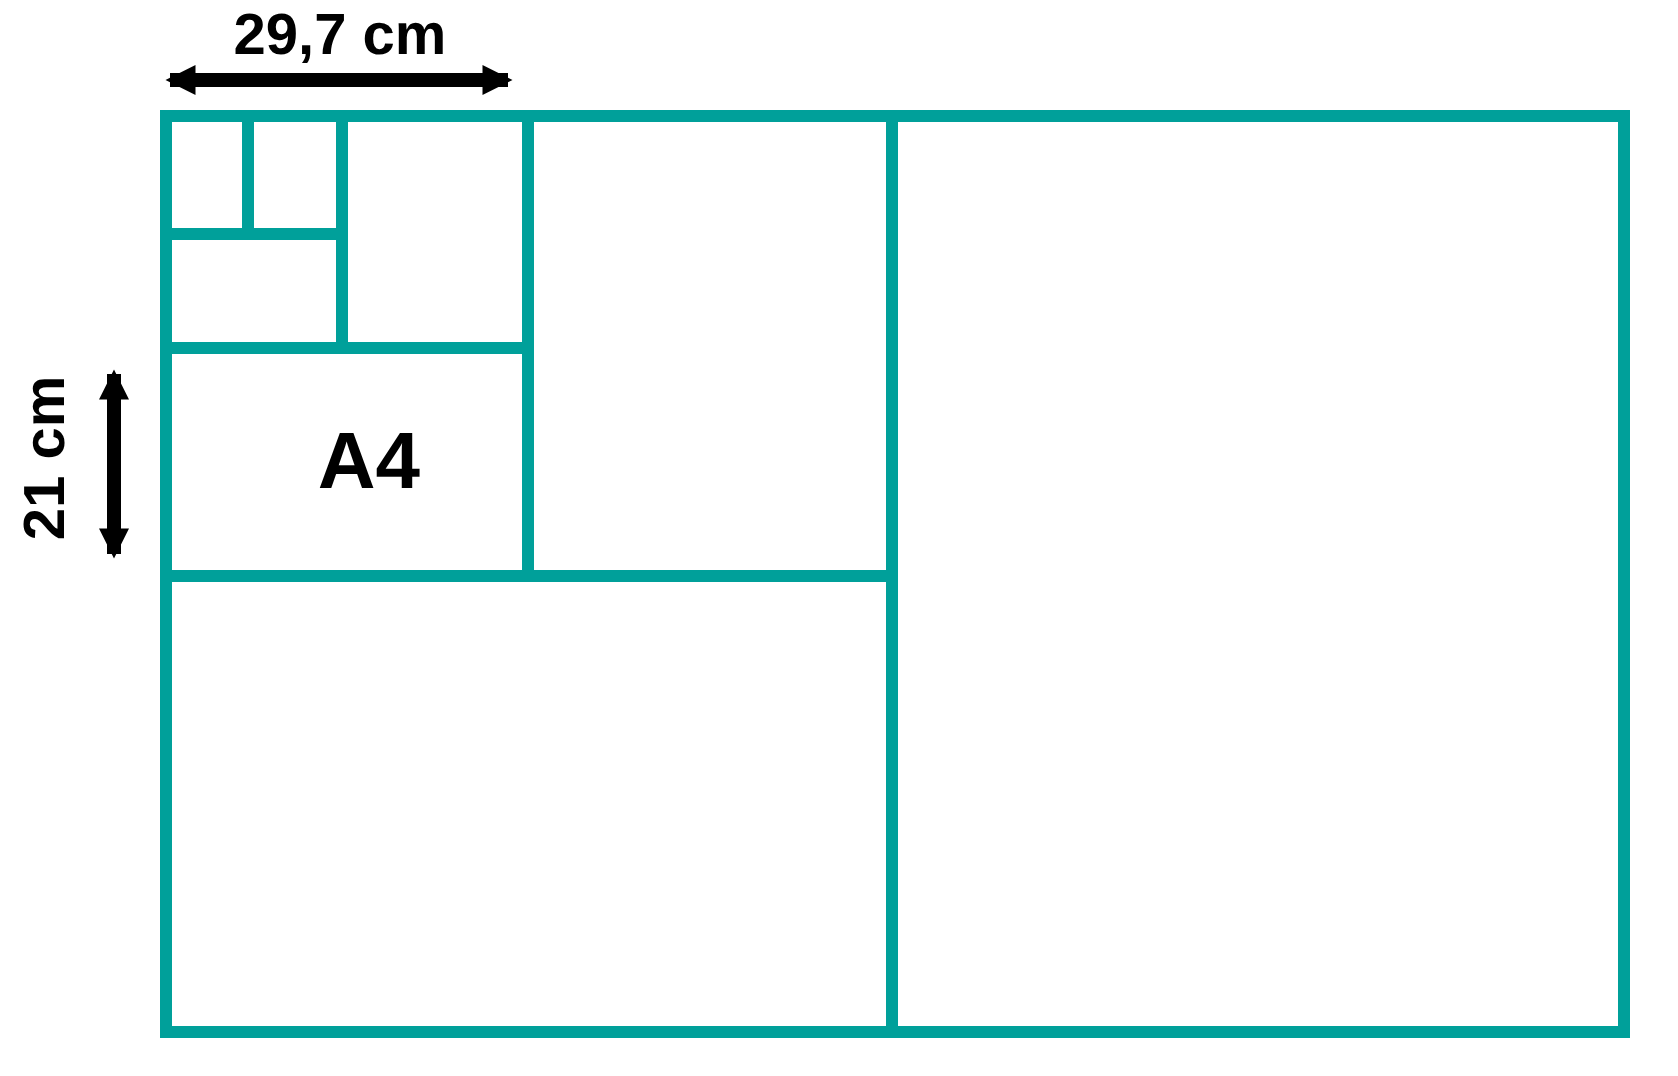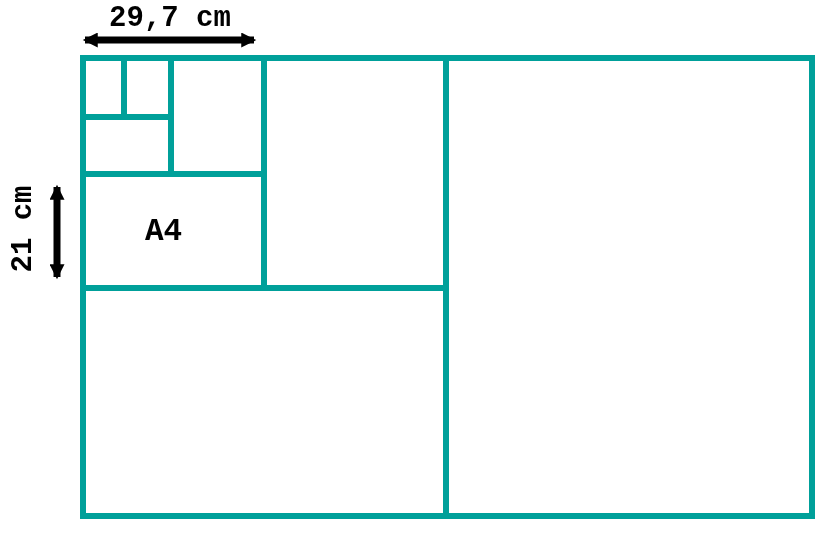--- a/index.html
+++ b/index.html
@@ -5,21 +5,21 @@
   :root{
     --teal: #00A09A;
     --ink: #000000;
     --bg: #FFFFFF;
   }
   html,body{margin:0;padding:0;background:var(--bg);}
   .stage{
     position:relative;
     width:839px;height:538px;
     background:var(--bg);
-    font-family:Liberation Mono, monospace;
+    font-family:Liberation Sans, sans-serif;
     overflow:hidden;
   }
   svg.diagram{position:absolute;left:0;top:0;}
   .teal-line{stroke:var(--teal);stroke-width:6;fill:none;}
   .arrow-line{stroke:var(--ink);stroke-width:7;fill:none;}
   .arrow-head{fill:var(--ink);}
   .dim-label{
     position:absolute;
     color:var(--ink);
     font-weight:bold;
@@ -30,22 +30,22 @@
   .dim-width{
     left:80px;top:2px;width:180px;height:32px;
     font-size:29px;
   }
   .dim-height{
     left:-37px;top:213px;width:120px;height:32px;
     font-size:29px;
     transform:rotate(-90deg);
   }
   .a4-label{
-    left:103px;top:211px;width:121px;height:40px;
-    font-size:31px;
+    left:124px;top:211px;width:121px;height:40px;
+    font-size:40px;
   }
 </style>
 </head>
 <body>
 
 <div class="stage">
 
   <svg class="diagram" width="839" height="538" viewBox="0 0 839 538">
     <defs>
       <marker id="ah" viewBox="0 0 10 10" refX="8.5" refY="5" markerWidth="17" markerHeight="15" markerUnits="userSpaceOnUse" orient="auto-start-reverse">

